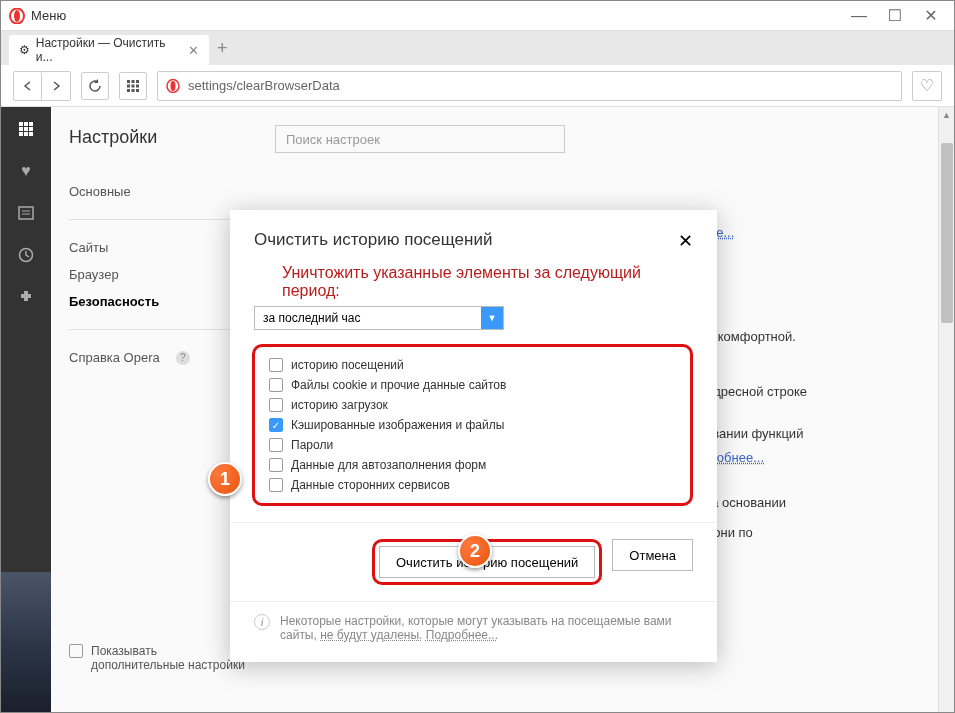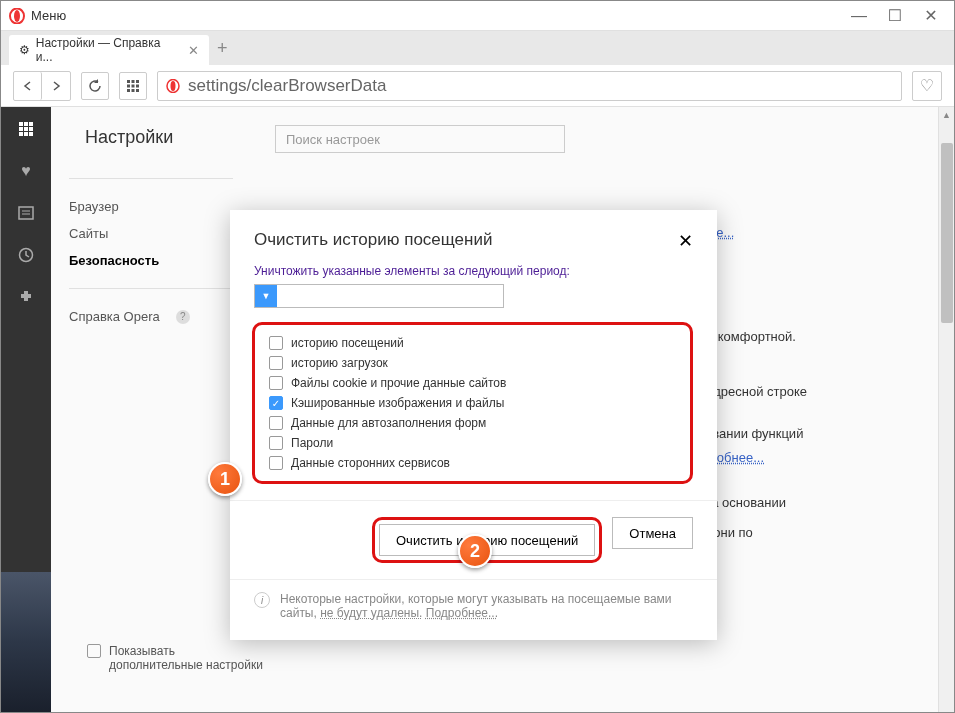--- a/index.html
+++ b/index.html
@@ -19,33 +19,33 @@
 .tab-gear { font-size: 12px; }
 .tab-close { color: #888; font-size: 13px; margin-left: 4px; }
 .new-tab { margin-left: 8px; color: #888; font-size: 18px; align-self: center; }
 
 
 .nav-bar { height: 42px; display: flex; align-items: center; padding: 0 12px; gap: 10px; border-bottom: 1px solid #e0e0e0; }
 .nav-btn { width: 28px; height: 28px; display: flex; align-items: center; justify-content: center; color: #555; border: 1px solid #ccc; border-radius: 2px; }
 .nav-arrows { display: flex; border: 1px solid #ccc; border-radius: 2px; }
 .nav-arrows .nav-btn { border: none; border-right: 1px solid #ccc; }
 .nav-arrows .nav-btn:last-child { border-right: none; }
-.address-bar { flex: 1; height: 30px; border: 1px solid #ccc; border-radius: 2px; display: flex; align-items: center; padding: 0 8px; gap: 8px; font-size: 17px; color: #666; }
+.address-bar { flex: 1; height: 30px; border: 1px solid #ccc; border-radius: 2px; display: flex; align-items: center; padding: 0 8px; gap: 8px; font-size: 13px; color: #666; }
 .heart-btn { width: 30px; height: 30px; border: 1px solid #ccc; border-radius: 2px; display: flex; align-items: center; justify-content: center; color: #888; }
 
 
 .content { display: flex; height: calc(100% - 106px); }
 .left-rail { width: 50px; background: #333; display: flex; flex-direction: column; align-items: center; padding-top: 12px; gap: 22px; position: relative; }
 .rail-icon { width: 20px; height: 20px; color: #aaa; display: flex; align-items: center; justify-content: center; }
 .rail-icon.active { color: #fff; }
 .rail-thumb { position: absolute; bottom: 0; width: 50px; height: 140px; background: linear-gradient(180deg, #4a5568 0%, #2d3748 50%, #1a202c 100%); }
 
 .settings-pane { flex: 1; display: flex; background: #fafafa; position: relative; }
 .settings-sidebar { width: 200px; padding: 20px 18px; }
-.settings-title { font-size: 18px; font-weight: 400; color: #333; margin-bottom: 30px; margin-left: 16px; }
+.settings-title { font-size: 18px; font-weight: 400; color: #333; margin-bottom: 30px; }
 .side-item { font-size: 13px; color: #555; padding: 6px 0; cursor: pointer; }
 .side-item.active { color: #000; font-weight: 600; }
 .side-divider { border-top: 1px solid #e0e0e0; margin: 14px 0; }
 .side-help { display: flex; align-items: center; gap: 16px; }
 .help-q { width: 14px; height: 14px; border-radius: 50%; background: #ddd; color: #888; font-size: 10px; display: inline-flex; align-items: center; justify-content: center; }
 
 .settings-main { flex: 1; padding: 18px 24px; position: relative; overflow: hidden; }
 .search-box { width: 290px; height: 28px; border: 1px solid #ccc; padding: 0 10px; font-size: 13px; color: #999; display: flex; align-items: center; }
 .bg-text { position: absolute; font-size: 13px; color: #333; }
 .bg-link { color: #3863c6; text-decoration: underline; }
@@ -54,21 +54,21 @@
 .scrollbar { position: absolute; right: 0; top: 0; width: 16px; height: 100%; background: #f0f0f0; border-left: 1px solid #e0e0e0; }
 .scroll-thumb { width: 12px; margin: 2px auto; background: #c0c0c0; height: 180px; border-radius: 2px; margin-top: 20px; }
 .scroll-arrow { height: 16px; display: flex; align-items: center; justify-content: center; color: #888; font-size: 9px; }
 
 
 .modal { position: absolute; left: 229px; top: 209px; width: 487px; background: #fff; box-shadow: 0 4px 24px rgba(0,0,0,0.25); z-index: 100; }
 .modal-header { padding: 20px 24px 12px; display: flex; justify-content: space-between; align-items: flex-start; }
 .modal-title { font-size: 17px; color: #333; }
 .modal-close { font-size: 18px; cursor: pointer; }
 .modal-body { padding: 0 24px 16px; }
-.modal-label { font-size: 12px; color: #4c1d95; margin-bottom: 6px; }
+.modal-label { font-size: 16px; color: #b91c1c; margin-bottom: 6px; margin-left: 28px; }
 .time-select { display: flex; width: 250px; height: 24px; border: 1px solid #bbb; margin-bottom: 14px; }
 .time-select-text { flex: 1; padding: 0 8px; display: flex; align-items: center; font-size: 12px; }
 .time-select-arrow { width: 22px; background: #3b99fc; color: #fff; display: flex; align-items: center; justify-content: center; font-size: 9px; }
 
 .checkbox-group { border: 3px solid #d11; border-radius: 10px; padding: 8px 14px; margin-left: -2px; }
 .check-row { display: flex; align-items: center; gap: 8px; padding: 3px 0; font-size: 12px; color: #333; }
 .check-box { width: 14px; height: 14px; border: 1px solid #999; border-radius: 2px; display: flex; align-items: center; justify-content: center; }
 .check-box.checked { background: #3b99fc; border-color: #3b99fc; color: #fff; font-size: 10px; }
 
 .modal-footer { padding: 16px 24px; border-top: 1px solid #eee; display: flex; justify-content: flex-end; gap: 10px; }
@@ -96,21 +96,21 @@
   <div class="win-controls">
     <span class="win-btn">—</span>
     <span class="win-btn">☐</span>
     <span class="win-btn">✕</span>
   </div>
 </div>
 
 <div class="tab-bar">
   <div class="tab">
     <span class="tab-gear">⚙</span>
-    <span>Настройки — Справка и...</span>
+    <span>Настройки — Очистить и...</span>
     <span class="tab-close">✕</span>
   </div>
   <span class="new-tab">+</span>
 </div>
 
 <div class="nav-bar">
   <div class="nav-arrows">
     <div class="nav-btn">
         <svg width="12" height="12">
           <path d="M8 2 L3 6 L8 10" fill="none" stroke="#555" stroke-width="1.5"></path>
@@ -184,23 +184,24 @@
         <svg width="16" height="16">
           <path d="M6 2 h4 v3 h3 v4 h-3 v3 h-4 v-3 h-3 v-4 h3 z" fill="#aaa"></path>
         </svg>
       </div>
     <div class="rail-thumb"></div>
   </div>
 
   <div class="settings-pane">
     <div class="settings-sidebar">
       <div class="settings-title">Настройки</div>
+      <div class="side-item">Основные</div>
       <div class="side-divider"></div>
+      <div class="side-item">Сайты</div>
       <div class="side-item">Браузер</div>
-      <div class="side-item">Сайты</div>
       <div class="side-item active">Безопасность</div>
       <div class="side-divider"></div>
       <div class="side-item side-help">
           <span>Справка Opera</span>
           <span class="help-q">?</span>
         </div>
     </div>
 
     <div class="settings-main">
       <div class="search-box">Поиск настроек</div>
@@ -220,61 +221,62 @@
         <span>Включить VPN</span>
         <a class="bg-link dotted">Подробнее...</a>
       </div>
 
       <div class="scrollbar">
         <div class="scroll-arrow">▲</div>
         <div class="scroll-thumb"></div>
       </div>
     </div>
 
-    <div class="bottom-check" style="left:36px; bottom:40px;">
+    <div class="bottom-check" style="left:18px; bottom:40px;">
       <span class="check-box"></span>
       <span style="max-width:160px;">Показывать дополнительные настройки</span>
     </div>
   </div>
 </div>
 
 <div class="modal">
   <div class="modal-header">
     <div class="modal-title">Очистить историю посещений</div>
     <div class="modal-close">✕</div>
   </div>
   <div class="modal-body">
     <div class="modal-label">Уничтожить указанные элементы за следующий период:</div>
     <div class="time-select">
+      <div class="time-select-text">за последний час</div>
       <div class="time-select-arrow">▼</div>
     </div>
     <div class="checkbox-group">
       <div class="check-row">
           <span class="check-box"></span>
           <span>историю посещений</span>
         </div>
       <div class="check-row">
           <span class="check-box"></span>
+          <span>Файлы cookie и прочие данные сайтов</span>
+        </div>
+      <div class="check-row">
+          <span class="check-box"></span>
           <span>историю загрузок</span>
-        </div>
-      <div class="check-row">
-          <span class="check-box"></span>
-          <span>Файлы cookie и прочие данные сайтов</span>
         </div>
       <div class="check-row">
           <span class="check-box checked">✓</span>
           <span>Кэшированные изображения и файлы</span>
         </div>
       <div class="check-row">
           <span class="check-box"></span>
+          <span>Пароли</span>
+        </div>
+      <div class="check-row">
+          <span class="check-box"></span>
           <span>Данные для автозаполнения форм</span>
-        </div>
-      <div class="check-row">
-          <span class="check-box"></span>
-          <span>Пароли</span>
         </div>
       <div class="check-row">
           <span class="check-box"></span>
           <span>Данные сторонних сервисов</span>
         </div>
     </div>
   </div>
   <div class="modal-footer">
     <div class="btn-primary-wrap">
       <div class="btn">Очистить историю посещений</div>

